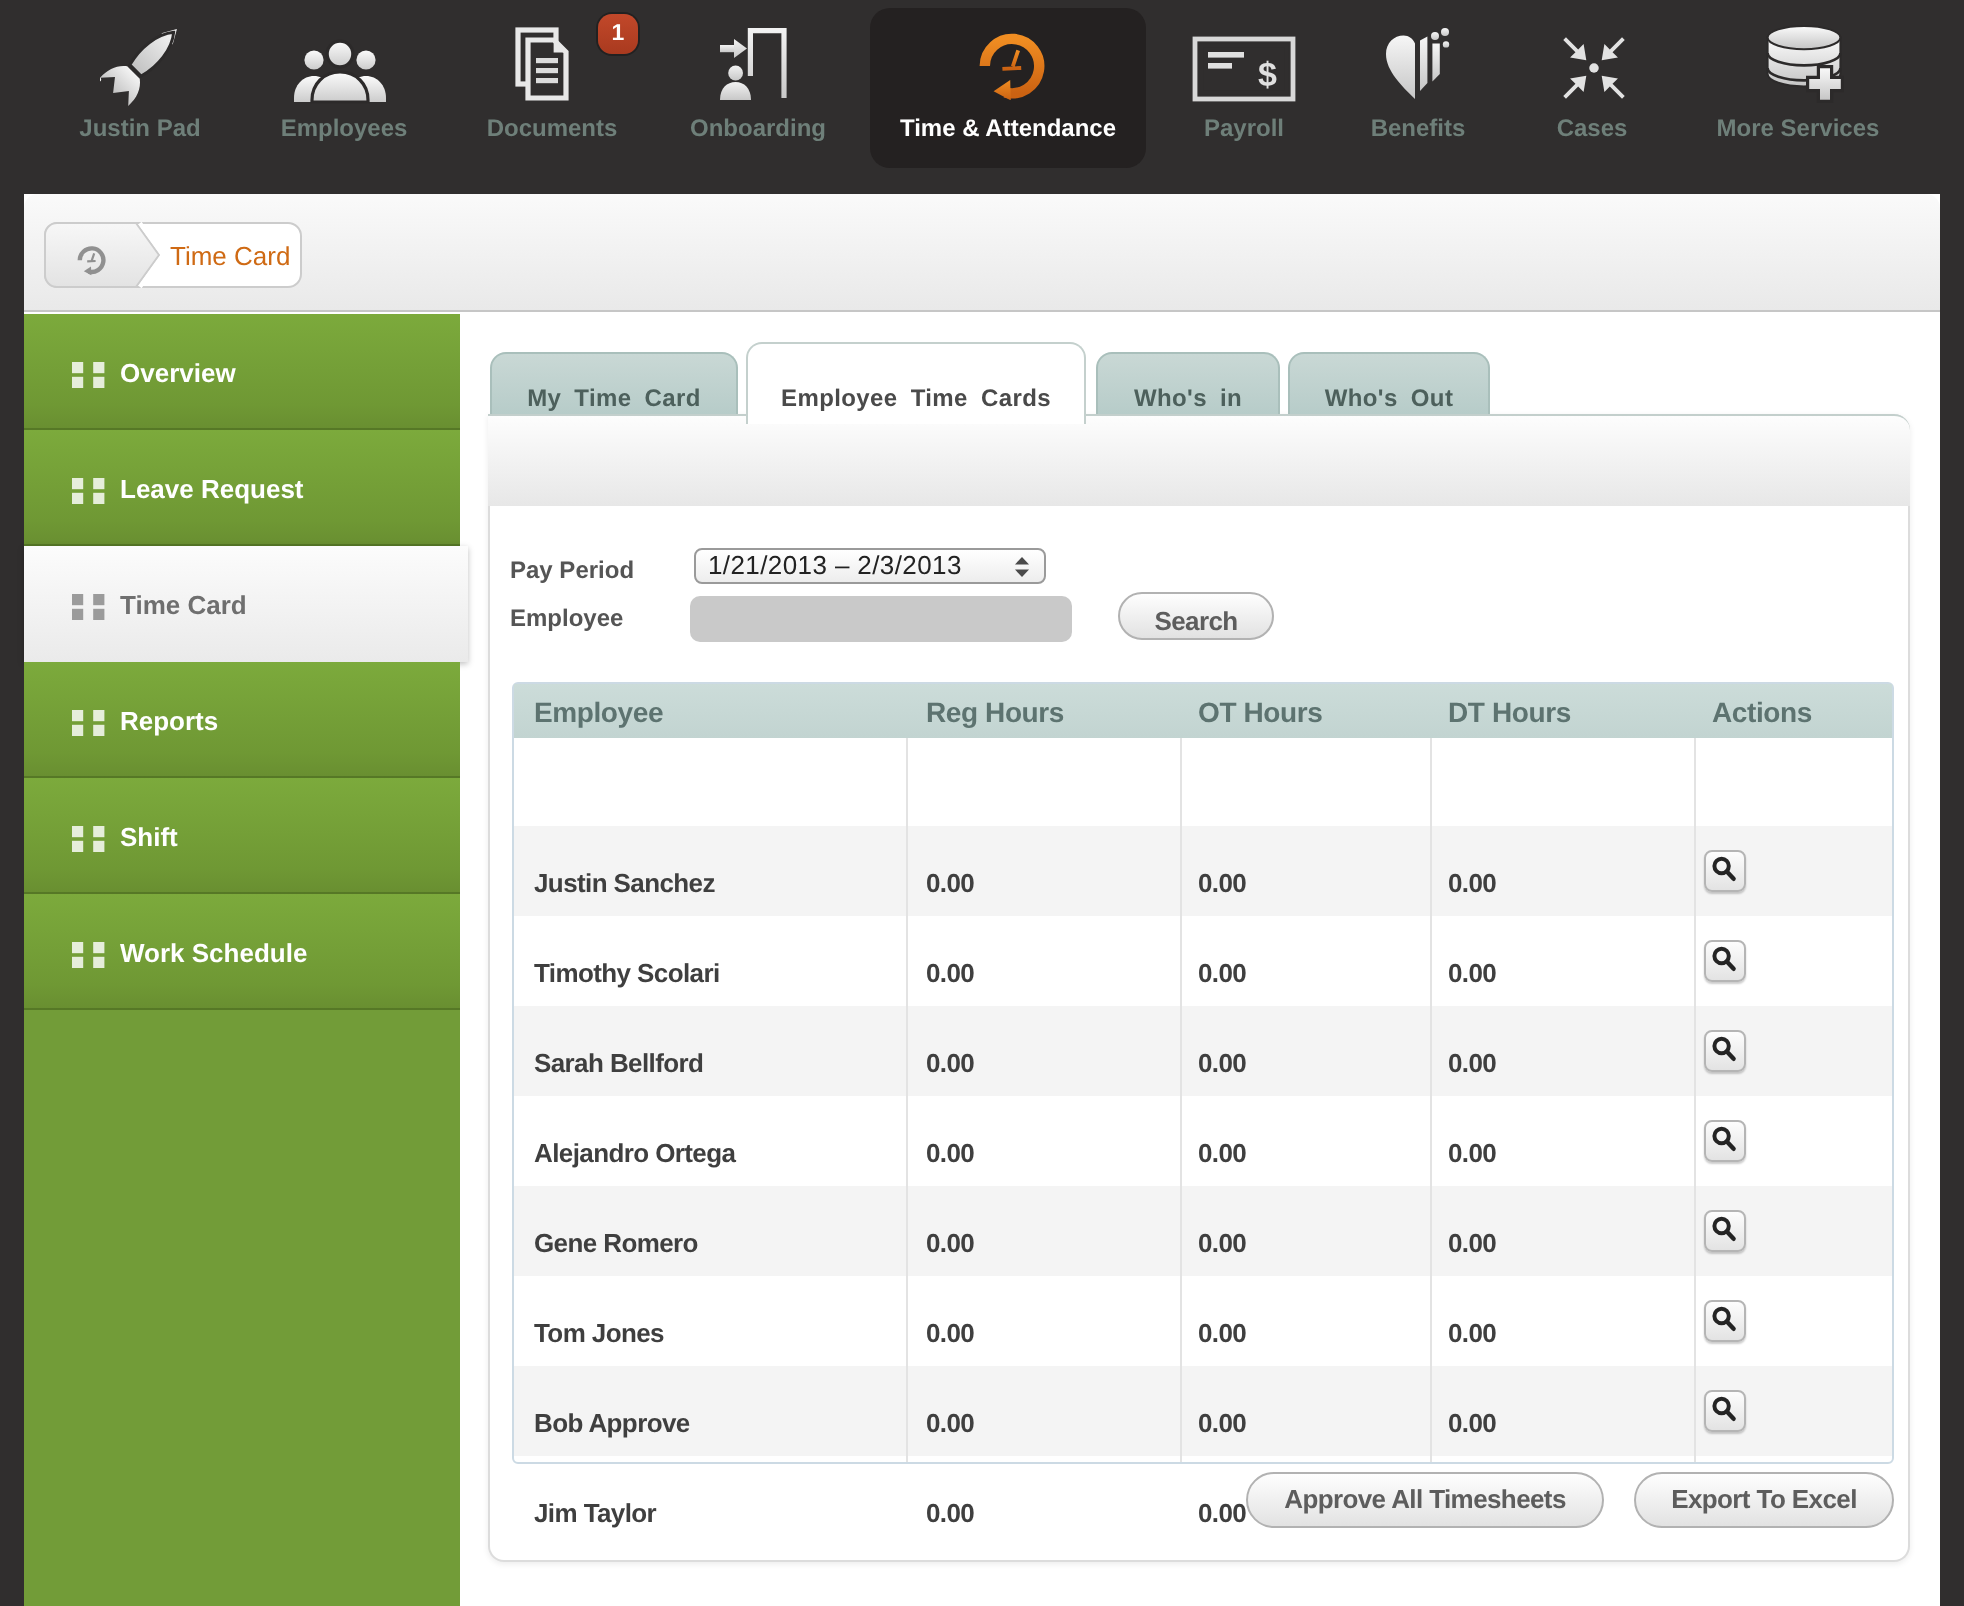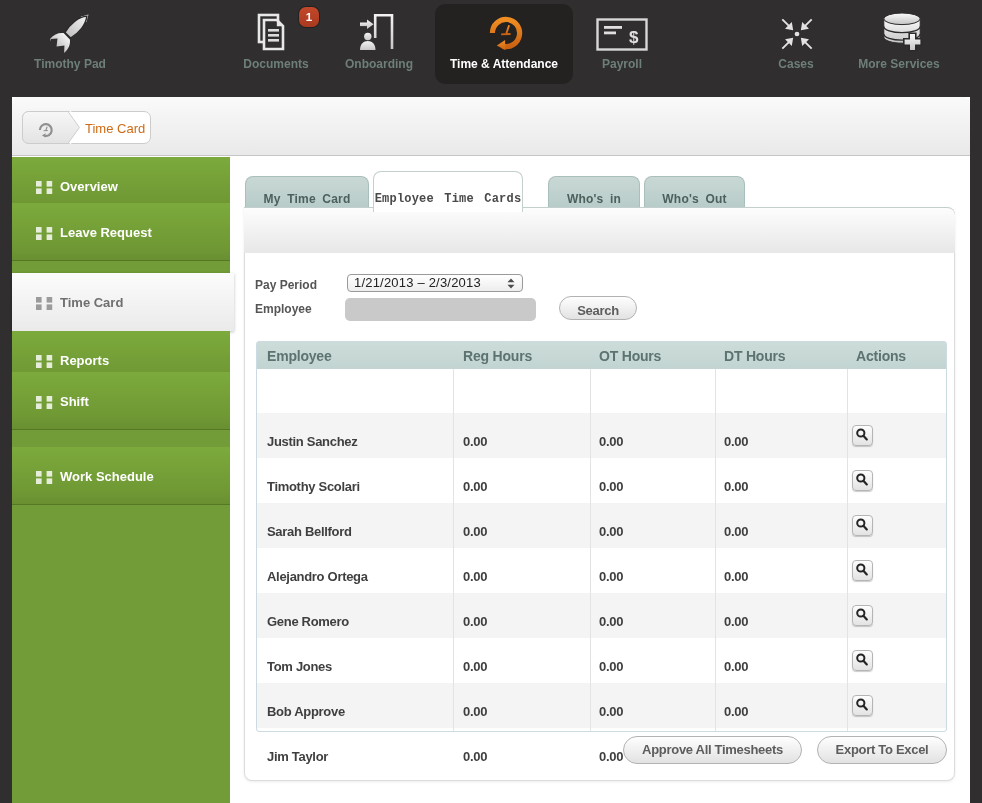--- a/index.html
+++ b/index.html
@@ -72,21 +72,40 @@
               </linearGradient>
             </defs>
       <g transform="rotate(45 22 22) translate(22 22) scale(1.2) translate(-22 -22)">
               <path fill="#f6f6f6" d="M22,2.6 L25.3,8.4 L18.7,8.4 Z"></path>
               <path fill="url(#gIc)" stroke="#2c2a2a" stroke-width="1.2" d="M22,4.5 C26.5,10 27.5,19 25.3,27 L18.7,27 C16.5,19 17.5,10 22,4.5 Z"></path>
               <path fill="url(#gIc)" d="M18.3,28.2 C15,30.7 13.4,34.6 13.7,39.6 L17.9,35 L22,40.2 L26.1,35 L30.3,39.6 C30.6,34.6 29,30.7 25.7,28.2 Z"></path>
               <path fill="none" stroke="url(#gIc)" stroke-width="2" stroke-linecap="round" d="M13.8,40.5 C12.6,43.4 10.8,45.4 7.8,47"></path>
             </g>
           </svg>
     </div>
-        <div class="lbl">Timothy Pad</div>
+        <div class="lbl">Justin Pad</div>
+      </div>
+    <div class="nitem" style="left:146px;width:52px;">
+        <div class="ico">
+      <svg width="48" height="33" viewBox="0 0 48 33" style="margin-left:-5px;margin-top:7px">
+            <defs>
+              <linearGradient id="gIc2" x1="0" y1="0" x2="0" y2="1">
+                <stop offset="0" stop-color="#fbfbfb"></stop>
+                <stop offset="1" stop-color="#cccccc"></stop>
+              </linearGradient>
+            </defs>
+      <circle cx="11" cy="11" r="4.8" fill="url(#gIc2)"></circle>
+            <path fill="url(#gIc2)" d="M1,32 L1,30 C1,23.5 5.5,19 11,19 C16.5,19 21,23.5 21,30 L21,32 Z"></path>
+      <circle cx="37" cy="11" r="4.8" fill="url(#gIc2)"></circle>
+            <path fill="url(#gIc2)" d="M27,32 L27,30 C27,23.5 31.5,19 37,19 C42.5,19 47,23.5 47,30 L47,32 Z"></path>
+      <circle cx="24" cy="8" r="6.4" fill="url(#gIc2)" stroke="#2c2a2a" stroke-width="1.6"></circle>
+            <path fill="url(#gIc2)" stroke="#2c2a2a" stroke-width="1.6" d="M10,32 L10,31 C10,23 16,17 24,17 C32,17 38,23 38,31 L38,32 Z"></path>
+          </svg>
+    </div>
+        <div class="lbl">Employees</div>
       </div>
     <div class="nitem" style="left:250px;width:52px;">
         <div class="ico">
       <svg width="32" height="38" viewBox="0 0 32 38" style="margin-left:-7px">
       <rect x="2" y="2" width="19" height="27" fill="none" stroke="#e8e8e8" stroke-width="2.6"></rect>
       <path d="M7,7 L20,7 L26,13 L26,36 L7,36 Z" fill="#302e2e" stroke="#e8e8e8" stroke-width="2.6"></path>
       <path d="M19.8,6.2 L19.8,13.2 L26.8,13.2 Z" fill="#e8e8e8"></path>
       <rect x="11" y="16" width="11" height="2.6" fill="#dcdcdc"></rect>
             <rect x="11" y="21" width="11" height="2.6" fill="#dcdcdc"></rect>
             <rect x="11" y="26" width="11" height="2.6" fill="#dcdcdc"></rect>
@@ -134,20 +153,39 @@
         <div class="ico">
       <svg width="52" height="33" viewBox="0 0 52 33" style="margin-top:5px">
       <rect x="1.5" y="1.5" width="49" height="30" fill="none" stroke="#d8d8d8" stroke-width="2.4"></rect>
       <rect x="4.8" y="4.8" width="42.4" height="23.4" fill="none" stroke="#302e2e" stroke-width="2"></rect>
       <rect x="8" y="8" width="18" height="2.8" fill="#e0e0e0"></rect>
             <rect x="8" y="13.5" width="12" height="2.8" fill="#e0e0e0"></rect>
       <text x="33" y="25" font-family="Liberation Sans, sans-serif" font-size="17" font-weight="bold" fill="#e0e0e0">$</text>
           </svg>
     </div>
         <div class="lbl">Payroll</div>
+      </div>
+    <div class="nitem" style="left:683px;width:52px;">
+        <div class="ico">
+      <svg width="34" height="36" viewBox="0 0 34 36">
+            <defs>
+              <linearGradient id="gIc4" x1="0" y1="0" x2="0" y2="1">
+                <stop offset="0" stop-color="#f6f6f6"></stop>
+                <stop offset="1" stop-color="#c6c6c6"></stop>
+              </linearGradient>
+            </defs>
+      <path fill="url(#gIc4)" d="M15.5,35.5 C9,29 1,21.5 1,13 C1,7.5 5,3.8 9.8,3.8 C12.4,3.8 14.5,5.4 15.5,7.8 Z"></path>
+      <path fill="url(#gIc4)" d="M18,6.3 L21.7,4.3 L21.7,27.5 L18,31.5 Z"></path>
+      <path fill="url(#gIc4)" d="M24.2,7.8 L27.9,7.8 L27.9,23 L24.2,26.8 Z"></path>
+      <circle cx="25.5" cy="4" r="2" fill="url(#gIc4)"></circle>
+            <circle cx="30.5" cy="2" r="2" fill="url(#gIc4)"></circle>
+            <circle cx="31" cy="8.2" r="1.6" fill="url(#gIc4)"></circle>
+          </svg>
+    </div>
+        <div class="lbl">Benefits</div>
       </div>
     <div class="nitem" style="left:770px;width:52px;">
         <div class="ico">
       <svg width="34" height="34" viewBox="0 0 34 34" style="margin-left:2px;margin-top:4px">
             <g fill="#e2e2e2" transform="translate(17 17) scale(1.13) translate(-17 -17)">
       <circle cx="17" cy="17" r="2.1"></circle>
       <g id="ar">
                 <path d="M13.6,13.6 L6.4,12.4 L8.8,10 L3.4,4.6 L4.6,3.4 L10,8.8 L12.4,6.4 Z"></path>
               </g>
       <use href="#ar" transform="rotate(90 17 17)"></use>
@@ -209,21 +247,21 @@
         <div class="sq"><svg width="17" height="14" viewBox="0 0 17 14">
             <g fill="rgba(255,255,255,0.82)">
               <rect x="0" y="0" width="5.6" height="5.6"></rect>
               <rect x="10.6" y="0" width="5.6" height="5.6"></rect>
               <rect x="0" y="7.4" width="5.6" height="5.6"></rect>
               <rect x="10.6" y="7.4" width="5.6" height="5.6"></rect>
             </g>
           </svg></div>
         <div class="txt">Overview</div>
       </div>
-    <div class="sitem" style="top:46px;">
+    <div class="sitem" style="top:58px;">
         <div class="sq"><svg width="17" height="14" viewBox="0 0 17 14">
             <g fill="rgba(255,255,255,0.82)">
               <rect x="0" y="0" width="5.6" height="5.6"></rect>
               <rect x="10.6" y="0" width="5.6" height="5.6"></rect>
               <rect x="0" y="7.4" width="5.6" height="5.6"></rect>
               <rect x="10.6" y="7.4" width="5.6" height="5.6"></rect>
             </g>
           </svg></div>
         <div class="txt">Leave Request</div>
       </div>
@@ -242,21 +280,21 @@
         <div class="sq"><svg width="17" height="14" viewBox="0 0 17 14">
             <g fill="rgba(255,255,255,0.82)">
               <rect x="0" y="0" width="5.6" height="5.6"></rect>
               <rect x="10.6" y="0" width="5.6" height="5.6"></rect>
               <rect x="0" y="7.4" width="5.6" height="5.6"></rect>
               <rect x="10.6" y="7.4" width="5.6" height="5.6"></rect>
             </g>
           </svg></div>
         <div class="txt">Reports</div>
       </div>
-    <div class="sitem" style="top:215px;">
+    <div class="sitem" style="top:232px;">
         <div class="sq"><svg width="17" height="14" viewBox="0 0 17 14">
             <g fill="rgba(255,255,255,0.82)">
               <rect x="0" y="0" width="5.6" height="5.6"></rect>
               <rect x="10.6" y="0" width="5.6" height="5.6"></rect>
               <rect x="0" y="7.4" width="5.6" height="5.6"></rect>
               <rect x="10.6" y="7.4" width="5.6" height="5.6"></rect>
             </g>
           </svg></div>
         <div class="txt">Shift</div>
       </div>
@@ -270,21 +308,21 @@
             </g>
           </svg></div>
         <div class="txt">Work Schedule</div>
       </div>
   </div>
 
   <div id="band"></div>
   <div id="card"></div>
 
   <div class="tab" style="left:245px;width:124px;">My Time Card</div>
-  <div class="tab active" style="left:373px;width:150px;font-family:Liberation Mono, monospace;">Employee Time Cards</div>
+  <div class="tab active" style="left:373px;width:170px;">Employee Time Cards</div>
   <div class="tab" style="left:548px;width:92px;">Who's in</div>
   <div class="tab" style="left:644px;width:101px;">Who's Out</div>
 
   <div class="flabel" style="left:255px;top:278px;">Pay Period</div>
   <div class="flabel" style="left:255px;top:302px;">Employee</div>
   <div id="selbox">1/21/2013 – 2/3/2013<svg style="position:absolute;right:7px;top:3px;" width="8" height="11" viewBox="0 0 8 11">
         <path d="M4,0.5 L7.5,4.2 L0.5,4.2 Z" fill="#4a4a4a"></path>
         <path d="M4,10.5 L7.5,6.8 L0.5,6.8 Z" fill="#4a4a4a"></path>
       </svg></div>
   <div id="inpbox"></div>

